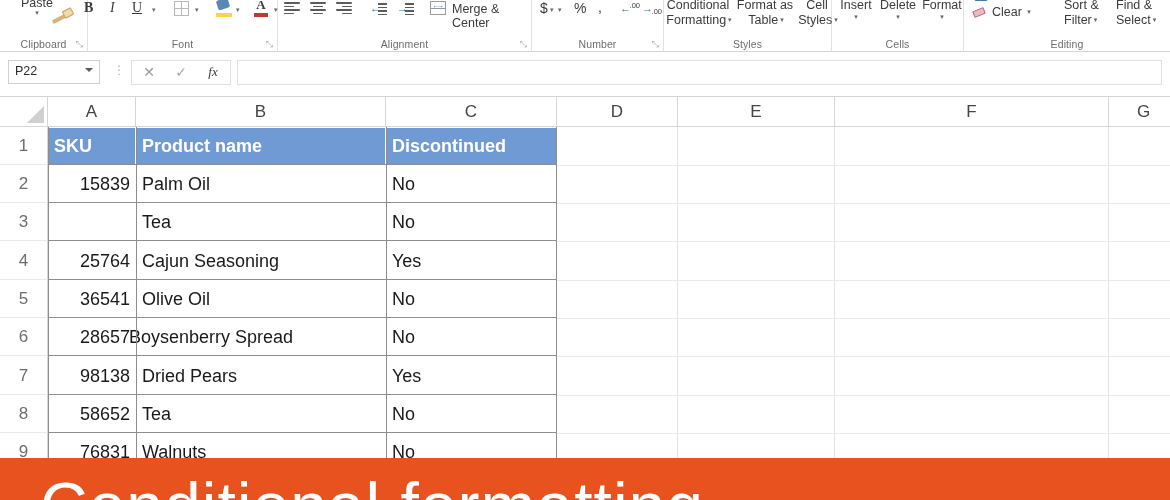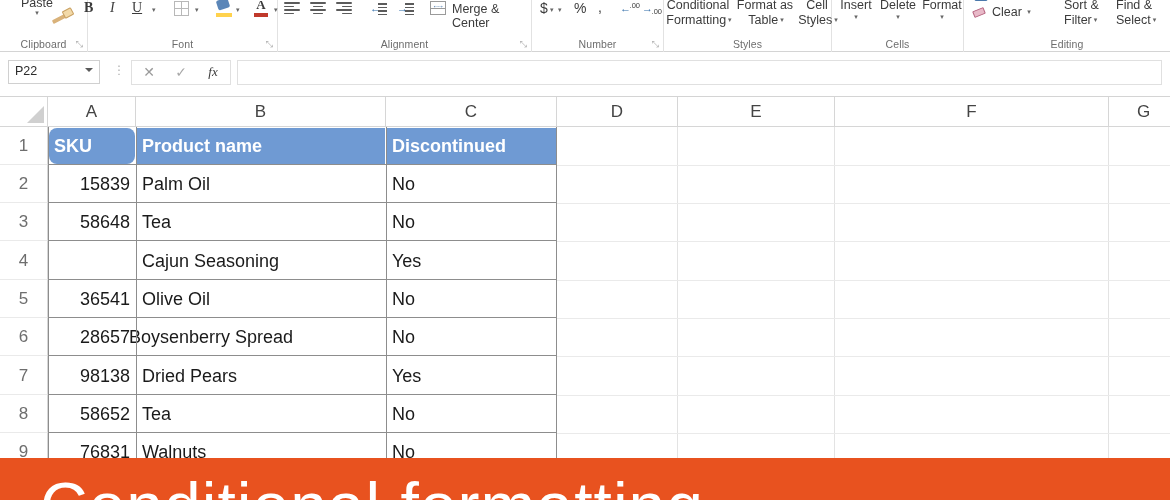--- a/index.html
+++ b/index.html
@@ -479,32 +479,32 @@
     <div class="hline" style="left:557px; top:68px;  width:613px;"></div>
     <div class="hline" style="left:557px; top:106px; width:613px;"></div>
     <div class="hline" style="left:557px; top:144px; width:613px;"></div>
     <div class="hline" style="left:557px; top:183px; width:613px;"></div>
     <div class="hline" style="left:557px; top:221px; width:613px;"></div>
     <div class="hline" style="left:557px; top:259px; width:613px;"></div>
     <div class="hline" style="left:557px; top:298px; width:613px;"></div>
     <div class="hline" style="left:557px; top:336px; width:613px;"></div>
     <div class="hline" style="left:557px; top:374px; width:613px;"></div>
 
-    <div class="cell hdr-cell" style="left:49px;  top:31px; width:86px;  height:36px;border-radius:8px;">SKU</div>
+    <div class="cell hdr-cell" style="left:49px;  top:31px; width:86px;  height:36px;">SKU</div>
     <div class="cell hdr-cell" style="left:137px; top:31px; width:248px; height:36px;">Product name</div>
     <div class="cell hdr-cell" style="left:387px; top:31px; width:169px; height:36px;">Discontinued</div>
 
     <div class="cell num" style="left:49px;  top:69px; width:86px;  height:37px;">15839</div>
     <div class="cell" style="left:137px; top:69px; width:248px; height:37px;">Palm Oil</div>
     <div class="cell" style="left:387px; top:69px; width:169px; height:37px;">No</div>
 
-    <div class="cell num" style="left:49px;  top:107px; width:86px;  height:37px;">58648</div>
     <div class="cell" style="left:137px; top:107px; width:248px; height:37px;">Tea</div>
     <div class="cell" style="left:387px; top:107px; width:169px; height:37px;">No</div>
 
+    <div class="cell num" style="left:49px;  top:145px; width:86px;  height:38px;">25764</div>
     <div class="cell" style="left:137px; top:145px; width:248px; height:38px;">Cajun Seasoning</div>
     <div class="cell" style="left:387px; top:145px; width:169px; height:38px;">Yes</div>
 
     <div class="cell num" style="left:49px;  top:184px; width:86px;  height:37px;">36541</div>
     <div class="cell" style="left:137px; top:184px; width:248px; height:37px;">Olive Oil</div>
     <div class="cell" style="left:387px; top:184px; width:169px; height:37px;">No</div>
 
     <div class="cell num" style="left:49px;  top:222px; width:86px;  height:37px;">28657</div>
     <div class="cell" style="left:124px; top:222px; width:248px; height:37px;">Boysenberry Spread</div>
     <div class="cell" style="left:387px; top:222px; width:169px; height:37px;">No</div>

